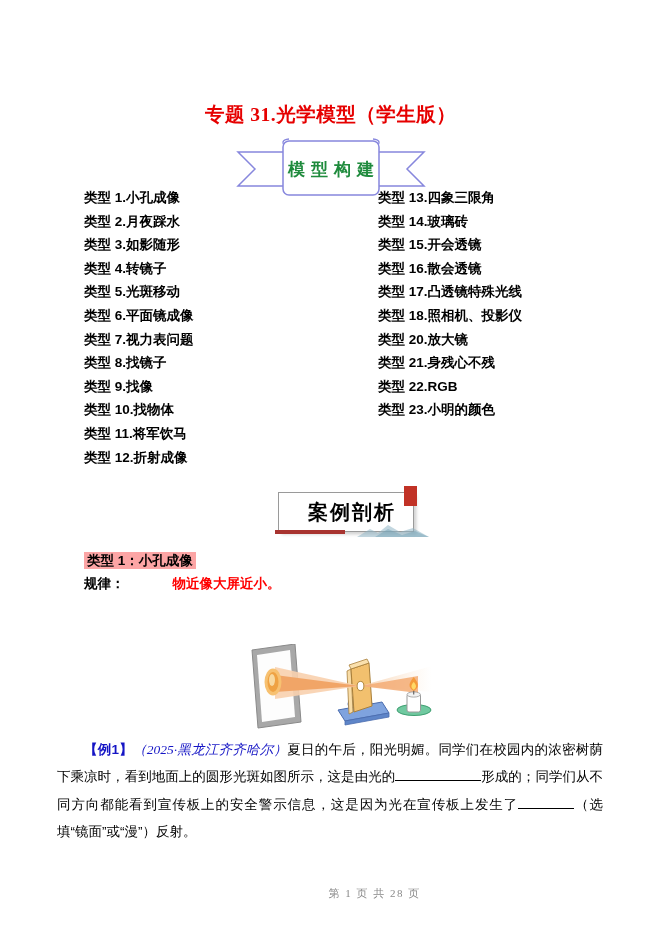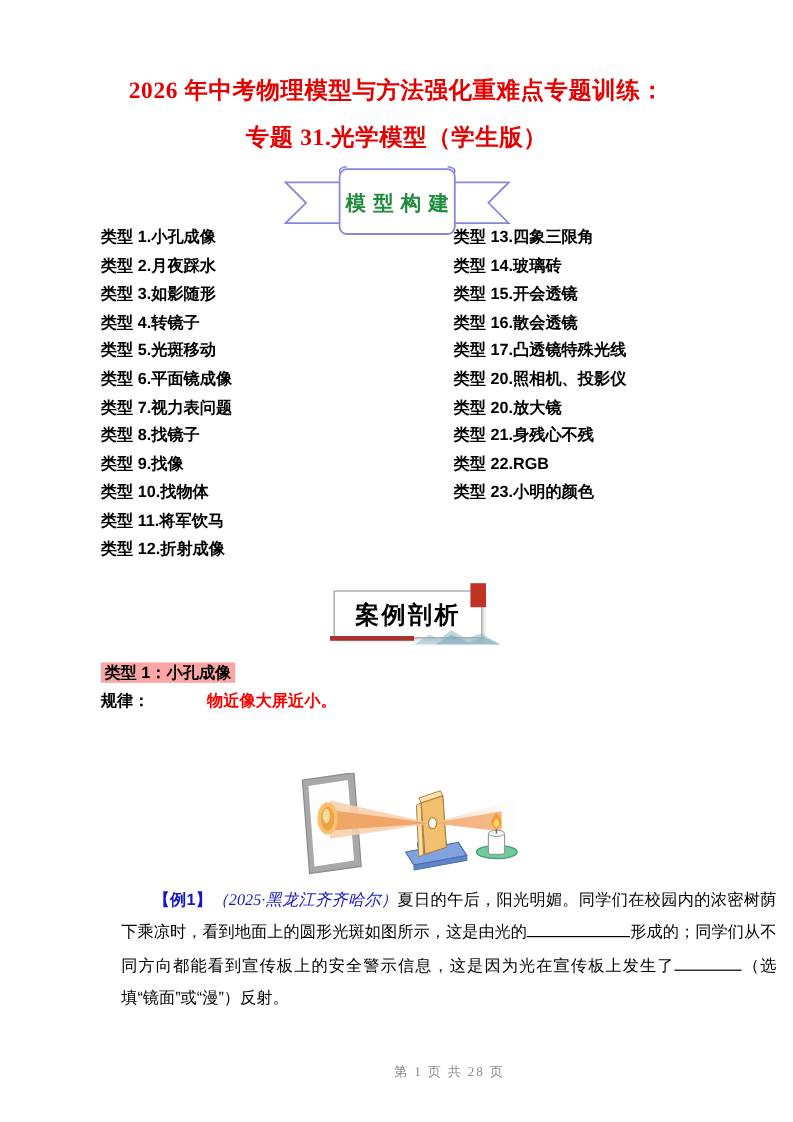--- a/index.html
+++ b/index.html
@@ -24,55 +24,54 @@
   
   .mcol{position:absolute;top:186px;font-weight:bold;font-size:13.5px;}
   .mcol .mitem{height:23.6px;line-height:23.6px;white-space:nowrap;}
   .mcol-left{left:84px;}
   .mcol-right{left:378px;}
   
   .case-header{
     position:absolute;left:278px;top:492px;width:122px;height:38px;
     background:#fff;border:1px solid #9a9a9a;box-shadow:2.5px 2.5px 3px rgba(0,0,0,.18);
     display:flex;align-items:center;justify-content:center;
-    font-size:20px;font-weight:bold;letter-spacing:2px;
+    font-size:20px;font-weight:bold;letter-spacing:2px;padding-left:12px;
   }
   .case-header .sq{position:absolute;top:-7px;right:-4px;width:13px;height:20px;background:#c13226;}
   .case-header .bar{position:absolute;bottom:-3px;left:-4px;width:70px;height:4px;background:#a83430;}
   .case-header .mountain{position:absolute;bottom:-7px;right:-16px;width:72px;height:15px;}
   
   .case-lines{position:absolute;left:84px;top:549px;font-size:13.5px;}
   .case-lines .cline{height:23.4px;line-height:23.4px;white-space:nowrap;}
   .hl{background:#fca5a5;font-weight:bold;padding:1px 3px;}
   .blabel{font-weight:bold;}
   .red{color:#ff0000;font-weight:bold;margin-left:48px;}
   
   .diagram{position:absolute;left:232px;top:644px;}
   
   .problem{
     position:absolute;left:57px;top:722px;width:546px;
-    font-size:13.5px;line-height:27.5px;text-align:justify;text-indent:2em;margin-left:44px;
+    font-size:13.5px;line-height:27.5px;text-align:justify;text-indent:2em;
   }
   .ptag{font-weight:bold;color:#1515c5;}
   .psource{color:#1515c5;font-style:italic;font-family:"Liberation Serif",serif;}
   .blank{display:inline-block;border-bottom:1.4px solid #000;height:13px;vertical-align:baseline;}
   .blank1{width:86px;}
   .blank2{width:56px;}
   
   .footer{
     position:absolute;top:886px;left:0;width:100%;text-align:center;
     font-family:"Liberation Serif",serif;font-size:11px;color:#8a8a8a;letter-spacing:1.5px;margin-left:44px;
   }
 </style>
 </head>
 <body>
 
 <div class="page">
 
-  <div class="title title1">2026 年中考物理模型与方法强化重难点专题训练：</div>
   <div class="title title2">专题 31.光学模型（学生版）</div>
 
   <svg class="banner" width="192" height="64" viewBox="0 0 192 64">
     <g>
       <polygon points="3,15 60,15 60,49 3,49 20,32" fill="#ffffff" stroke="#8787dd" stroke-width="1.5"></polygon>
       <polygon points="132,15 189,15 172,32 189,49 132,49" fill="#ffffff" stroke="#8787dd" stroke-width="1.5"></polygon>
       <path d="M52,12 q-9,-9 2,-10" fill="none" stroke="#8787dd" stroke-width="1.3"></path>
       <path d="M140,12 q9,-9 -2,-10" fill="none" stroke="#8787dd" stroke-width="1.3"></path>
       <rect x="48" y="4" width="96" height="54" rx="6" fill="#ffffff" stroke="#8787dd" stroke-width="1.5"></rect>
     </g>
@@ -93,21 +92,21 @@
     <div class="mitem">类型 11.将军饮马</div>
     <div class="mitem">类型 12.折射成像</div>
   </div>
 
   <div class="mcol mcol-right">
     <div class="mitem">类型 13.四象三限角</div>
     <div class="mitem">类型 14.玻璃砖</div>
     <div class="mitem">类型 15.开会透镜</div>
     <div class="mitem">类型 16.散会透镜</div>
     <div class="mitem">类型 17.凸透镜特殊光线</div>
-    <div class="mitem">类型 20.照相机、投影仪</div>
+    <div class="mitem">类型 18.照相机、投影仪</div>
     <div class="mitem">类型 20.放大镜</div>
     <div class="mitem">类型 21.身残心不残</div>
     <div class="mitem">类型 22.RGB</div>
     <div class="mitem">类型 23.小明的颜色</div>
   </div>
 
   <div class="case-header">
     <span>案例剖析</span>
     <span class="sq"></span>
     <span class="bar"></span>

